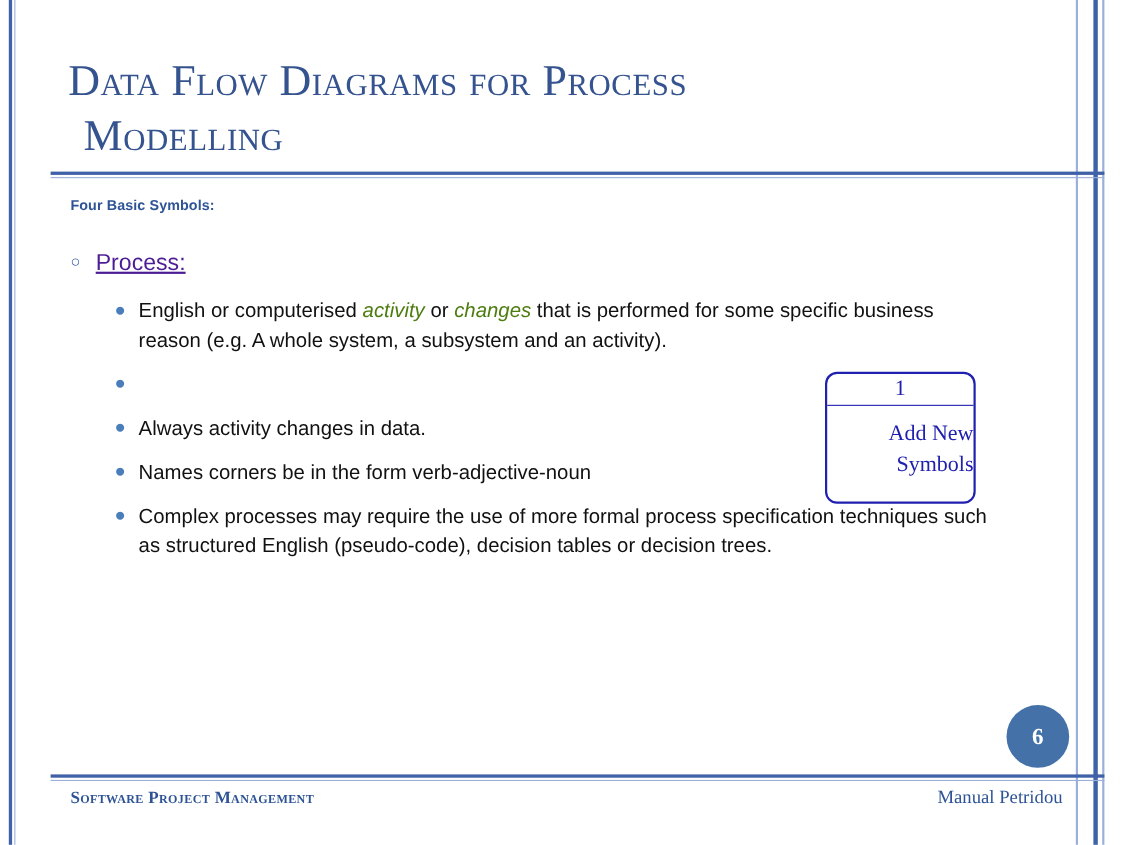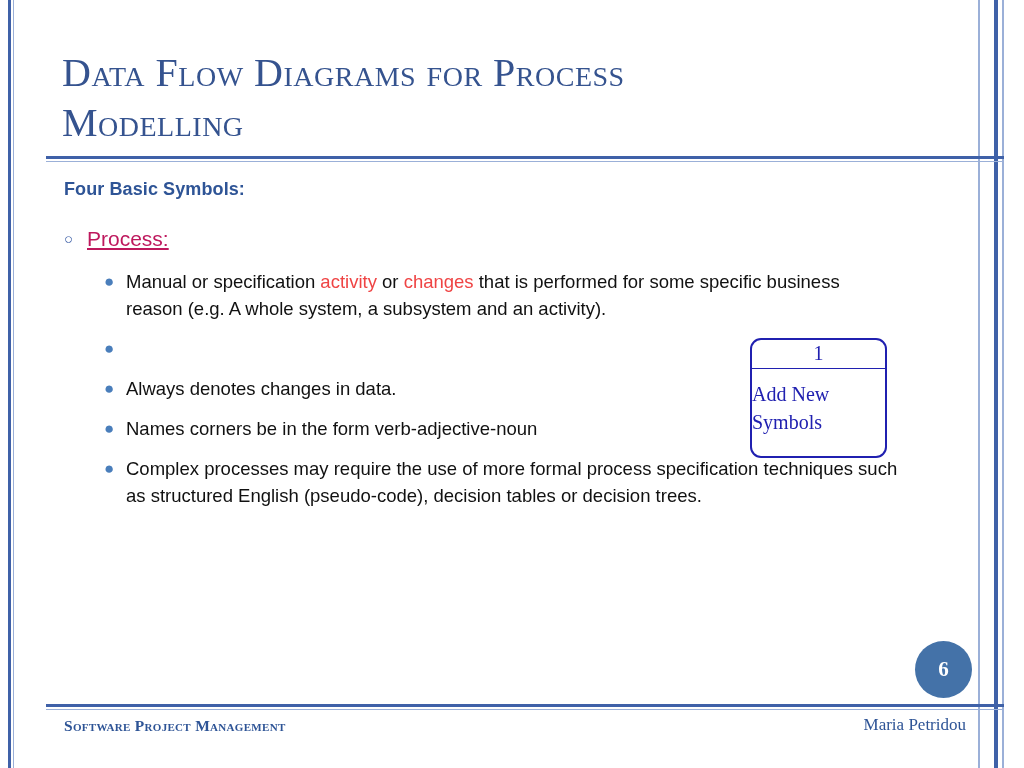--- a/index.html
+++ b/index.html
@@ -75,21 +75,21 @@
     left: 62px;
     top: 48px;
     width: 880px;
     color: #35538f;
     font-family: "Liberation Serif", serif;
     font-size: 40px;
     line-height: 50px;
     font-variant: small-caps;
     letter-spacing: 0.5px;
   }
-  .title-line2 { display: block; }
+  .title-line2 { display: block; margin-left: 14px; }
 
   
   .title-rule {
     position: absolute;
     left: 46px;
     top: 156px;
     width: 958px;
     height: 3px;
     background: #3f61a8;
   }
@@ -100,21 +100,21 @@
     width: 958px;
     height: 1px;
     background: #9bb0d8;
   }
 
   
   .heading {
     position: absolute;
     left: 64px;
     top: 179px;
-    font-size: 18px;
+    font-size: 13px;
     font-weight: bold;
     color: #2e5496;
     letter-spacing: 0.1px;
   }
 
   .lvl1 {
     position: absolute;
     left: 64px;
     top: 226px;
     display: flex;
@@ -123,21 +123,21 @@
   .lvl1-bullet {
     color: #3f61a8;
     font-size: 15px;
     line-height: 26px;
     margin-right: 11px;
     width: 12px;
     display: inline-block;
   }
   .lvl1-text {
     font-size: 21px;
-    color: #be185d;
+    color: #4c1d95;
     text-decoration: underline;
     line-height: 26px;
   }
 
   .bullets {
     position: absolute;
     left: 104px;
     top: 268px;
     width: 815px;
   }
@@ -153,21 +153,22 @@
     width: 22px;
     flex: 0 0 22px;
   }
   .bullet-text {
     font-size: 18.5px;
     line-height: 27px;
     color: #111111;
     max-width: 772px;
   }
   .ital-blue {
-    color: #ef4444;
+    font-style: italic;
+    color: #4d7c0f;
   }
 
   
   .process-shape {
     position: absolute;
     left: 750px;
     top: 338px;
     width: 137px;
     height: 120px;
     border: 2px solid #2020b0;
@@ -191,21 +192,21 @@
     text-align: center;
     font-family: "Liberation Serif", serif;
     font-size: 20px;
     color: #2020b0;
   }
   .process-label {
     position: absolute;
     left: 0;
     top: 40px;
     width: 100%;
-    text-align: left;
+    text-align: right;
     font-family: "Liberation Serif", serif;
     font-size: 20px;
     line-height: 28px;
     color: #2020b0;
   }
 
   
   .page-badge {
     position: absolute;
     left: 915px;
@@ -283,28 +284,28 @@
   <div class="heading">Four Basic Symbols:</div>
 
   <div class="lvl1">
     <span class="lvl1-bullet">○</span>
     <span class="lvl1-text">Process:</span>
   </div>
 
   <div class="bullets">
       <div class="bullet-row">
         <span class="bullet-dot">●</span>
-        <span class="bullet-text" style="max-width: 772px;"><span>Manual or specification </span><span class="ital-blue">activity</span><span> or </span><span class="ital-blue">changes</span><span> that is performed for some specific business reason (e.g. A whole system, a subsystem and an activity).</span></span>
-      </div>
-      <div class="bullet-row">
-        <span class="bullet-dot">●</span>
-      </div>
-      <div class="bullet-row">
-        <span class="bullet-dot">●</span>
-        <span class="bullet-text"><span>Always denotes changes in data.</span></span>
+        <span class="bullet-text" style="max-width: 772px;"><span>English or computerised </span><span class="ital-blue">activity</span><span> or </span><span class="ital-blue">changes</span><span> that is performed for some specific business reason (e.g. A whole system, a subsystem and an activity).</span></span>
+      </div>
+      <div class="bullet-row">
+        <span class="bullet-dot">●</span>
+      </div>
+      <div class="bullet-row">
+        <span class="bullet-dot">●</span>
+        <span class="bullet-text"><span>Always activity changes in data.</span></span>
       </div>
       <div class="bullet-row">
         <span class="bullet-dot">●</span>
         <span class="bullet-text"><span>Names corners be in the form verb-adjective-noun</span></span>
       </div>
       <div class="bullet-row">
         <span class="bullet-dot">●</span>
         <span class="bullet-text" style="max-width: 790px;"><span>Complex processes may require the use of more formal process specification techniques such as structured English (pseudo-code), decision tables or decision trees.</span></span>
       </div>
     </div>
@@ -316,15 +317,15 @@
       <span>Add New</span><br>
       <span>Symbols</span>
     </div>
   </div>
 
   <div class="page-badge">6</div>
 
   <div class="footer-rule"></div>
   <div class="footer-rule-thin"></div>
   <div class="footer-left">Software Project Management</div>
-  <div class="footer-right">Maria Petridou</div>
+  <div class="footer-right">Manual Petridou</div>
 
 </div>
 
 </body></html>

